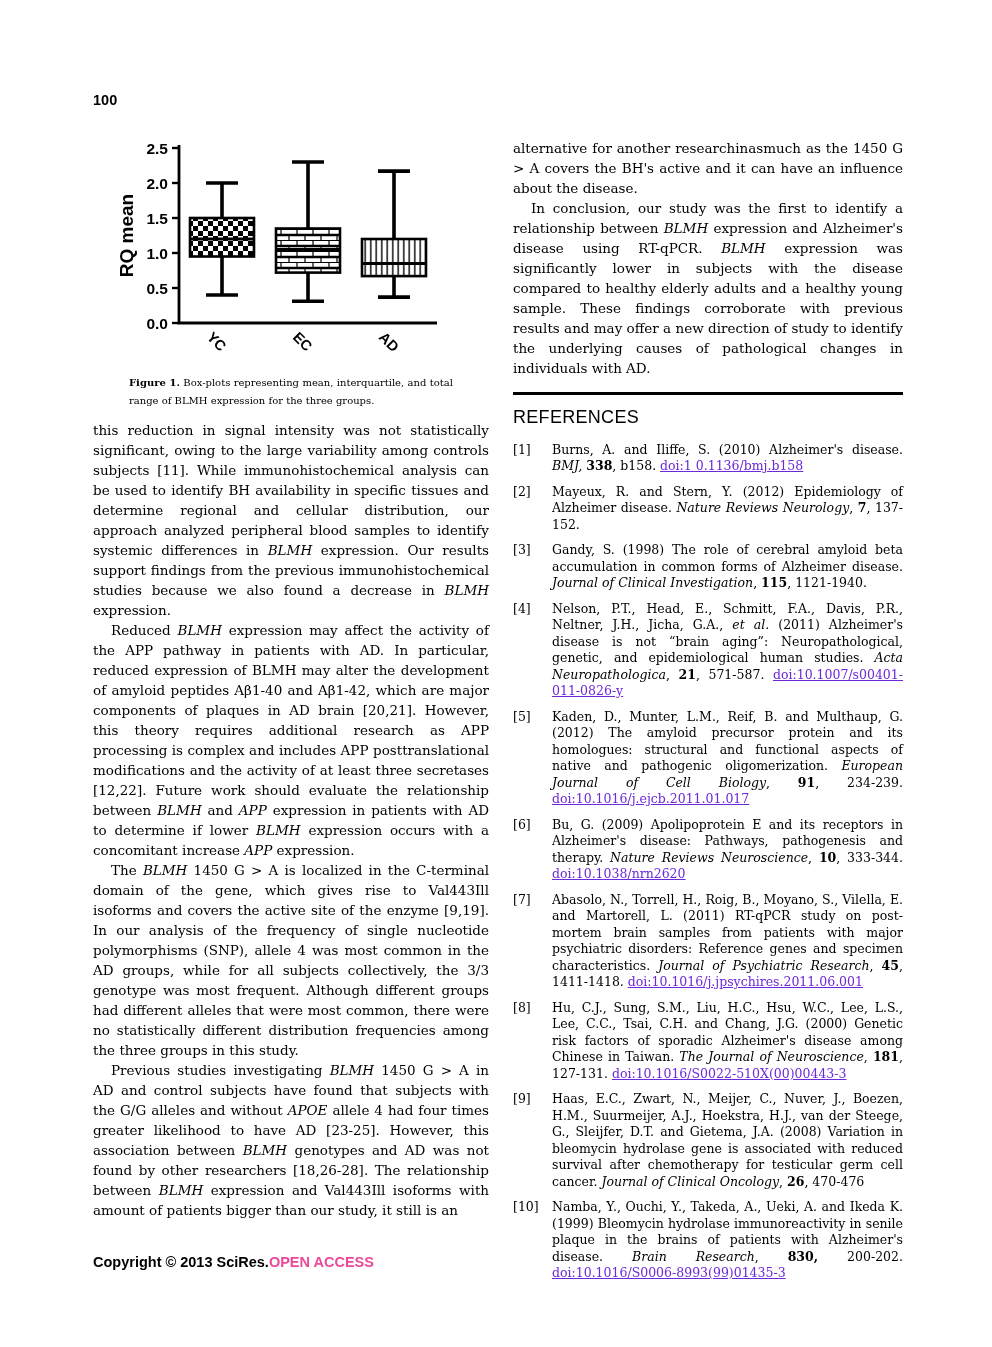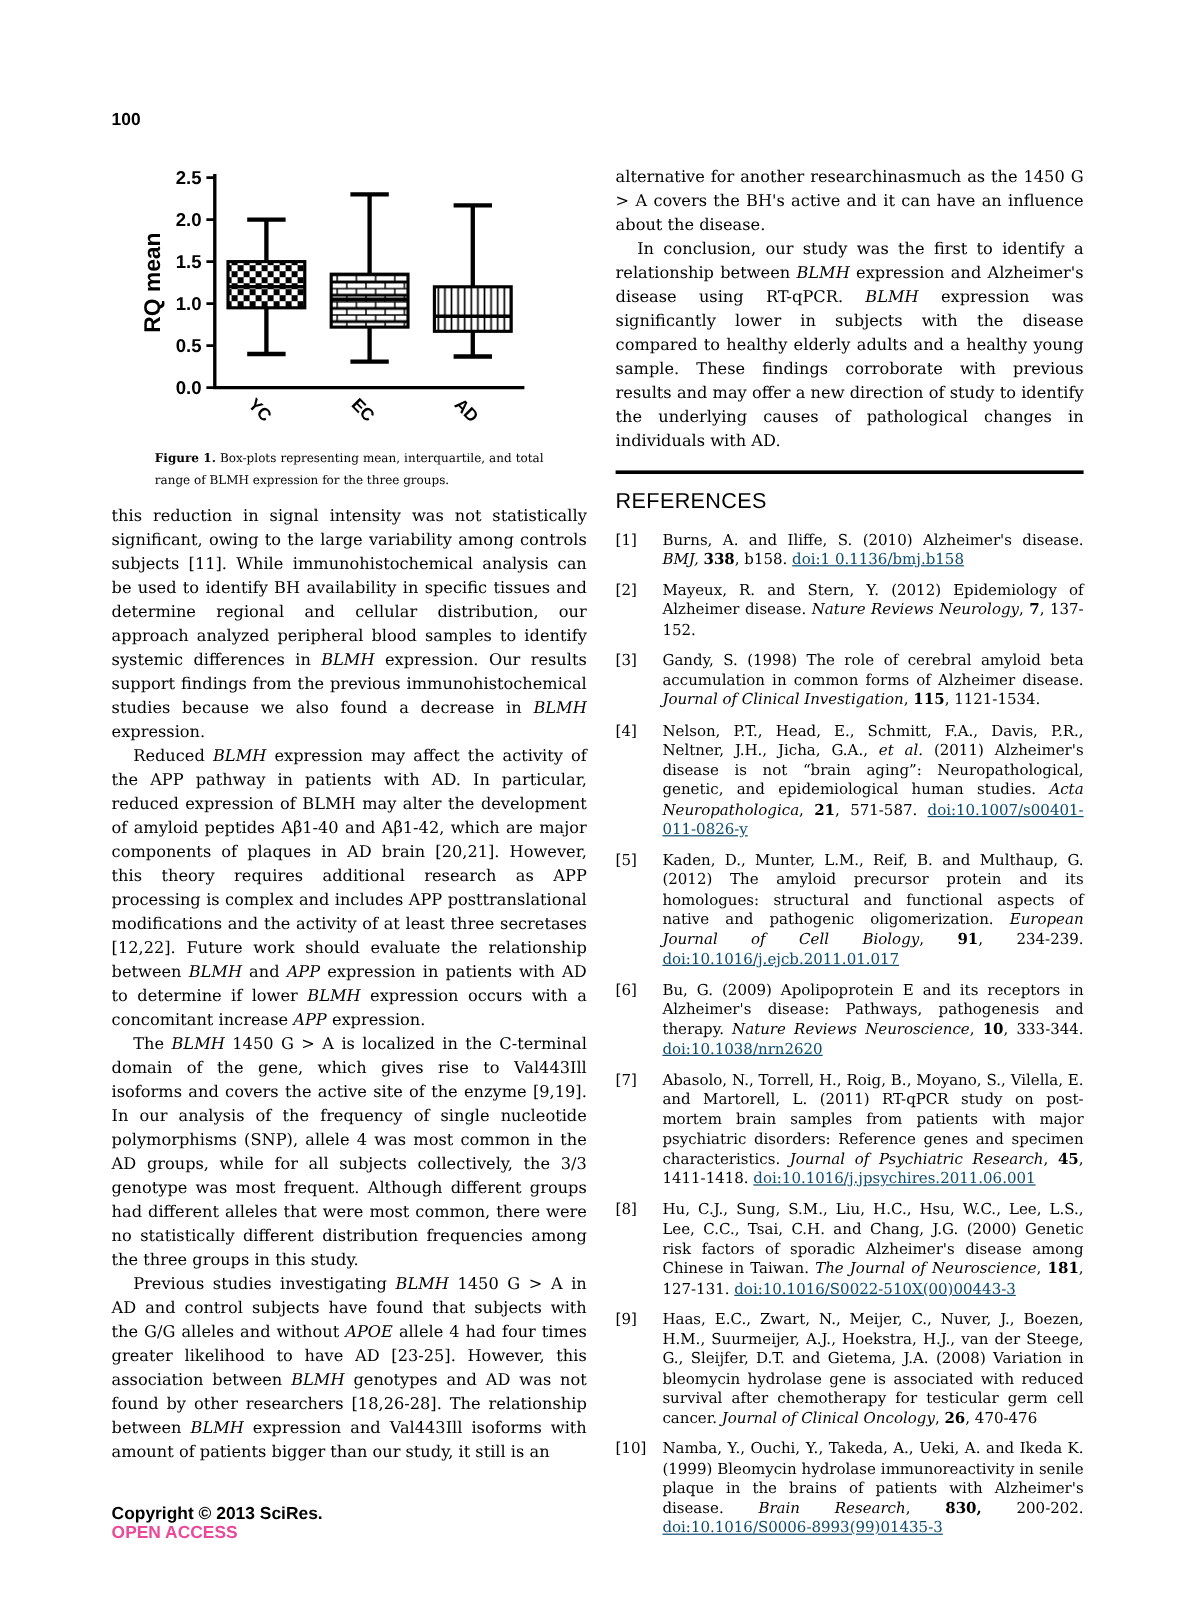--- a/index.html
+++ b/index.html
@@ -11,22 +11,22 @@
   .col-left{position:absolute;left:93px;top:136px;width:396px;}
   .col-right{position:absolute;left:513px;top:138px;width:390px;}
   p.body{font-size:13.5px;line-height:20px;text-align:justify;}
   p.indent{text-indent:18px;}
   figure{margin:0 0 10px 0;}
   figcaption{margin:8px 0 0 36px;width:324px;font-size:10px;line-height:18px;text-align:justify;}
   .refs-rule{height:2.5px;background:#000;margin-top:14px;}
   h2.refs{font-family:"Liberation Sans",sans-serif;font-size:18px;font-weight:normal;margin:12px 0 14px 0;letter-spacing:0.3px;}
   .ref{position:relative;padding-left:39px;margin-bottom:9px;font-size:12.5px;line-height:16.5px;text-align:justify;}
   .ref .num{position:absolute;left:0;top:0;}
-  a.doi{color:#0c4a6e;text-decoration:underline;cursor:pointer;}
-  footer{position:absolute;left:93px;right:90px;top:1254px;display:flex;justify-content:flex-start;font-family:"Liberation Sans",sans-serif;font-weight:bold;font-size:14.5px;flex-direction:column;}
+  a.doi{color:#6d28d9;text-decoration:underline;cursor:pointer;}
+  footer{position:absolute;left:93px;right:90px;top:1254px;display:flex;justify-content:flex-start;font-family:"Liberation Sans",sans-serif;font-weight:bold;font-size:14.5px;}
   .open-access{color:#ec4899;}
 </style>
 </head>
 <body>
 
 <div class="page">
 
   <div class="header-num">100</div>
 
   <div class="col-left">
@@ -87,21 +87,21 @@
   </div>
 
   <div class="col-right">
     <p class="body"><span>alternative for another researchinasmuch as the 1450 G &gt; A covers the BH's active and it can have an influence about the disease.</span></p>
     <p class="body indent"><span>In conclusion, our study was the first to identify a relationship between </span><span style="font-style: italic;">BLMH</span><span> expression and Alzheimer's disease using RT-qPCR. </span><span style="font-style: italic;">BLMH</span><span> expression was significantly lower in subjects with the disease compared to healthy elderly adults and a healthy young sample. These findings corroborate with previous results and may offer a new direction of study to identify the underlying causes of pathological changes in individuals with AD.</span></p>
     <div class="refs-rule"></div>
     <h2 class="refs">REFERENCES</h2>
     <div id="refs-list">
         <div class="ref"><span class="num">[1]</span><span>Burns, A. and Iliffe, S. (2010) Alzheimer's disease. </span><span style="font-style: italic;">BMJ,</span><span> </span><span style="font-weight: bold;">338</span><span>, b158. </span><a class="doi" href="#">doi:1 0.1136/bmj.b158</a></div>
         <div class="ref"><span class="num">[2]</span><span>Mayeux, R. and Stern, Y. (2012) Epidemiology of Alzheimer disease. </span><span style="font-style: italic; margin-top: 14px;">Nature Reviews Neurology</span><span>, </span><span style="font-weight: bold;">7</span><span>, 137-152.</span></div>
-        <div class="ref"><span class="num">[3]</span><span>Gandy, S. (1998) The role of cerebral amyloid beta accumulation in common forms of Alzheimer disease. </span><span style="font-style: italic;">Journal of Clinical Investigation</span><span>, </span><span style="font-weight: bold;">115</span><span>, 1121-1534.</span></div>
+        <div class="ref"><span class="num">[3]</span><span>Gandy, S. (1998) The role of cerebral amyloid beta accumulation in common forms of Alzheimer disease. </span><span style="font-style: italic;">Journal of Clinical Investigation</span><span>, </span><span style="font-weight: bold;">115</span><span>, 1121-1940.</span></div>
         <div class="ref"><span class="num">[4]</span><span>Nelson, P.T., Head, E., Schmitt, F.A., Davis, P.R., Neltner, J.H., Jicha, G.A., </span><span style="font-style: italic;">et al.</span><span> (2011) Alzheimer's disease is not “brain aging”: Neuropathological, genetic, and epidemiological human studies. </span><span style="font-style: italic;">Acta Neuropathologica</span><span>, </span><span style="font-weight: bold;">21</span><span>, 571-587. </span><a class="doi" href="#">doi:10.1007/s00401-011-0826-y</a></div>
         <div class="ref"><span class="num">[5]</span><span>Kaden, D., Munter, L.M., Reif, B. and Multhaup, G. (2012) The amyloid precursor protein and its homologues: structural and functional aspects of native and pathogenic oligomerization. </span><span style="font-style: italic;">European Journal of Cell Biology</span><span>, </span><span style="font-weight: bold;">91</span><span>, 234-239. </span><a class="doi" href="#">doi:10.1016/j.ejcb.2011.01.017</a></div>
         <div class="ref"><span class="num">[6]</span><span>Bu, G. (2009) Apolipoprotein E and its receptors in Alzheimer's disease: Pathways, pathogenesis and therapy. </span><span style="font-style: italic;">Nature Reviews Neuroscience</span><span>, </span><span style="font-weight: bold;">10</span><span>, 333-344. </span><a class="doi" href="#">doi:10.1038/nrn2620</a></div>
         <div class="ref"><span class="num">[7]</span><span>Abasolo, N., Torrell, H., Roig, B., Moyano, S., Vilella, E. and Martorell, L. (2011) RT-qPCR study on post-mortem brain samples from patients with major psychiatric disorders: Reference genes and specimen characteristics. </span><span style="font-style: italic;">Journal of Psychiatric Research</span><span>, </span><span style="font-weight: bold;">45</span><span>, 1411-1418. </span><a class="doi" href="#">doi:10.1016/j.jpsychires.2011.06.001</a></div>
         <div class="ref"><span class="num">[8]</span><span>Hu, C.J., Sung, S.M., Liu, H.C., Hsu, W.C., Lee, L.S., Lee, C.C., Tsai, C.H. and Chang, J.G. (2000) Genetic risk factors of sporadic Alzheimer's disease among Chinese in Taiwan. </span><span style="font-style: italic;">The Journal of Neuroscience</span><span>, </span><span style="font-weight: bold;">181</span><span>, 127-131. </span><a class="doi" href="#">doi:10.1016/S0022-510X(00)00443-3</a></div>
         <div class="ref"><span class="num">[9]</span><span>Haas, E.C., Zwart, N., Meijer, C., Nuver, J., Boezen, H.M., Suurmeijer, A.J., Hoekstra, H.J., van der Steege, G., Sleijfer, D.T. and Gietema, J.A. (2008) Variation in bleomycin hydrolase gene is associated with reduced survival after chemotherapy for testicular germ cell cancer. </span><span style="font-style: italic;">Journal of Clinical Oncology</span><span>, </span><span style="font-weight: bold;">26</span><span>, 470-476</span></div>
         <div class="ref"><span class="num">[10]</span><span>Namba, Y., Ouchi, Y., Takeda, A., Ueki, A. and Ikeda K. (1999) Bleomycin hydrolase immunoreactivity in senile plaque in the brains of patients with Alzheimer's disease. </span><span style="font-style: italic;">Brain Research</span><span>, </span><span style="font-weight: bold;">830,</span><span> 200-202. </span><a class="doi" href="#">doi:10.1016/S0006-8993(99)01435-3</a></div>
       </div>
   </div>
 

